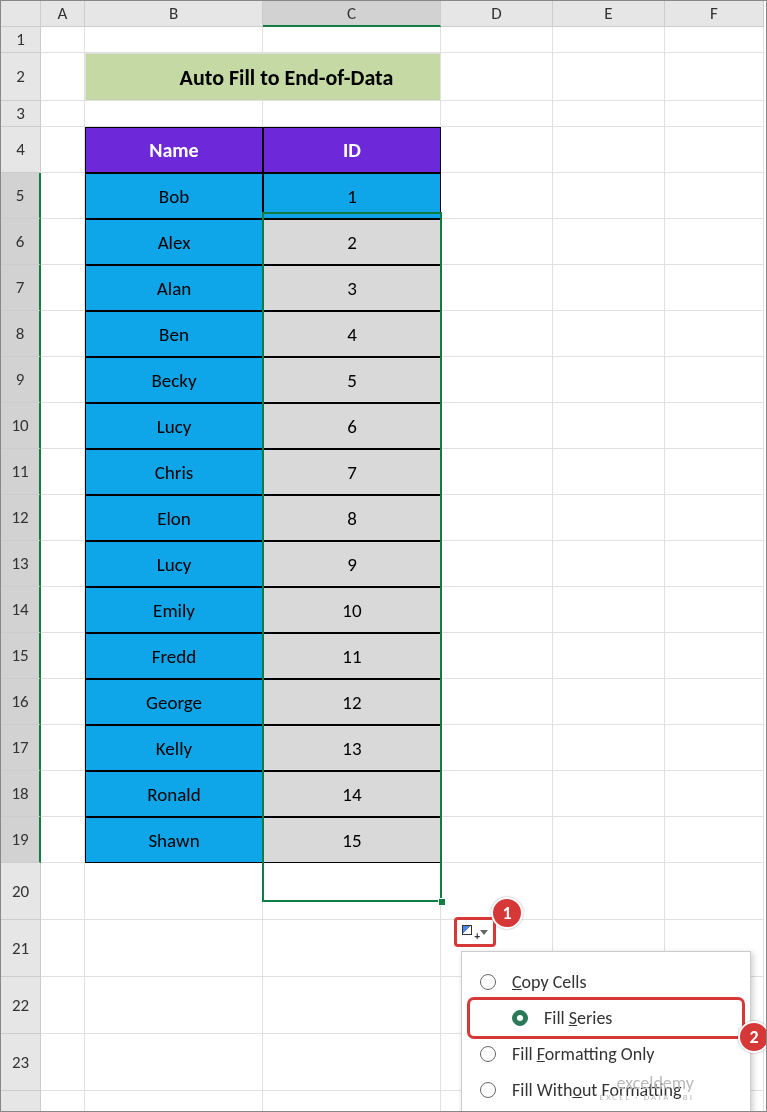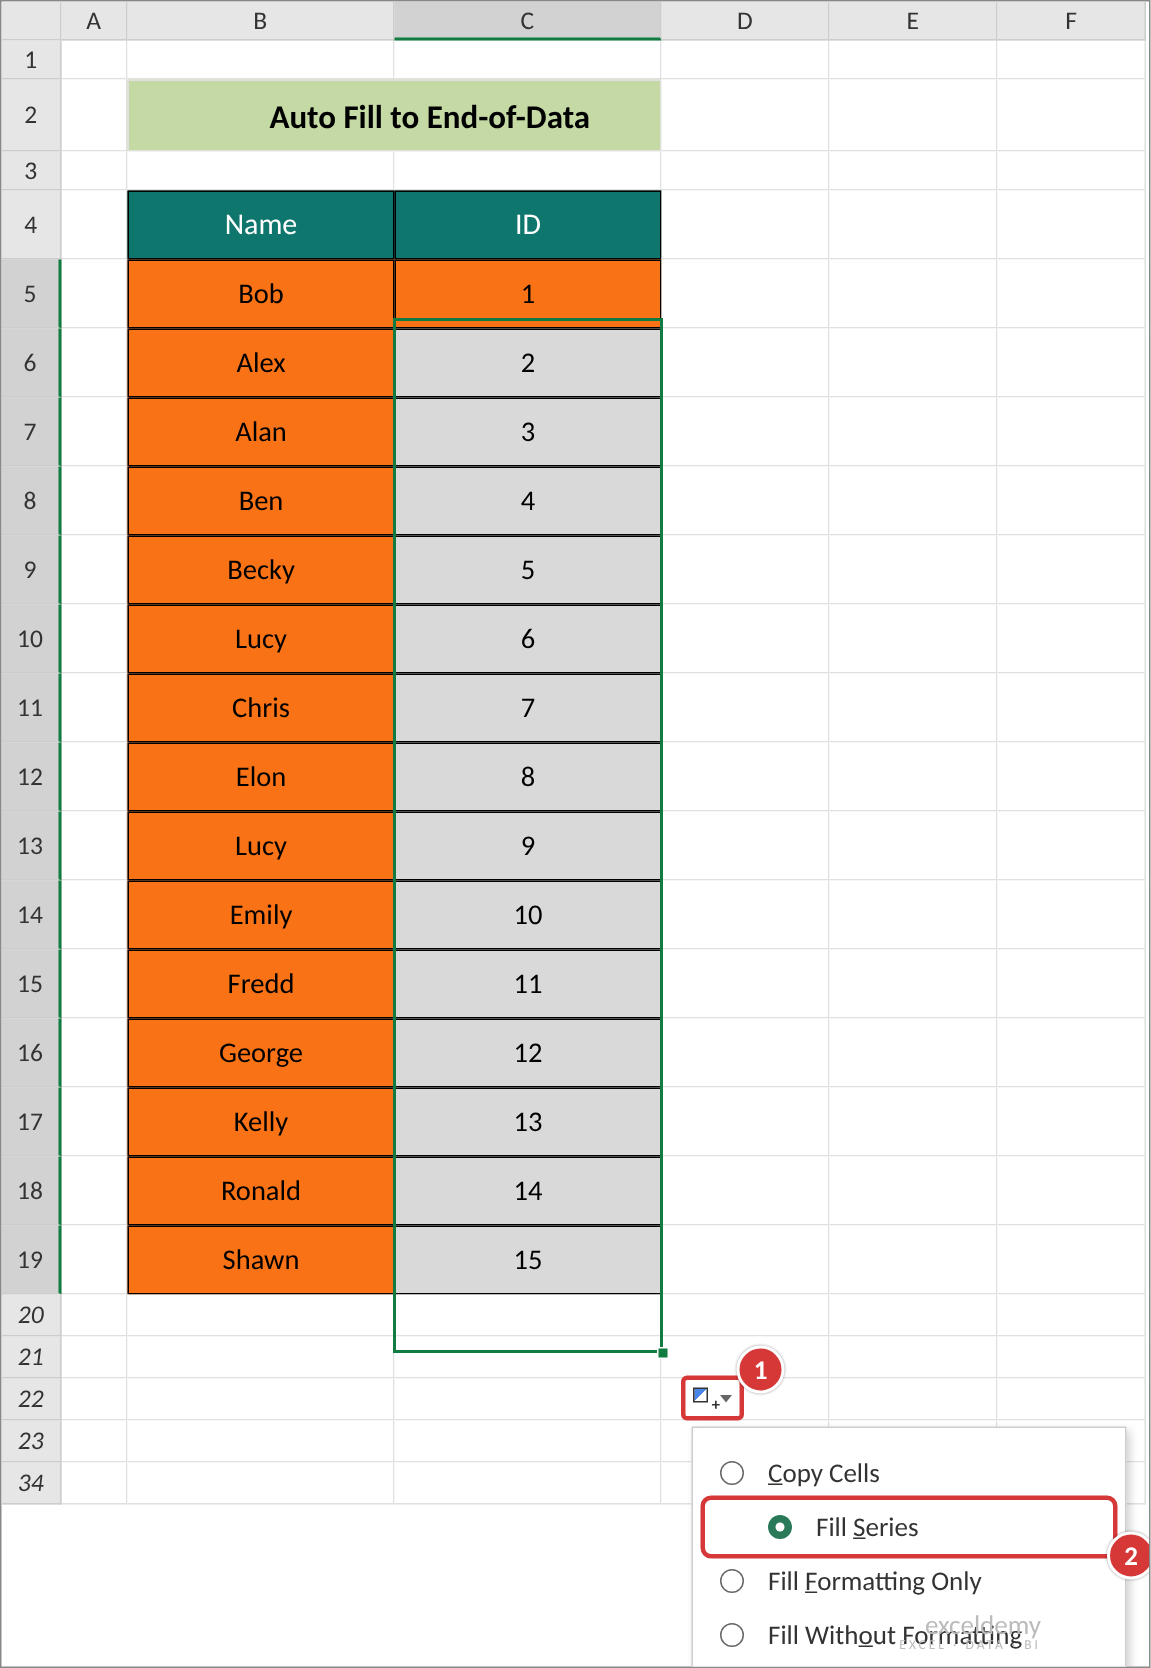--- a/index.html
+++ b/index.html
@@ -10,28 +10,28 @@
 .col-header.sel { background: #d2d2d2; border-bottom: 2px solid #107c41; }
 .row-header { background: #e6e6e6; border-right: 1px solid #ccc; border-bottom: 1px solid #ccc; text-align: center; color: #333; font-size: 17px; display: flex; align-items: center; justify-content: center; position: relative; }
 .row-header.sel { background: #d2d2d2; border-right: 2px solid #107c41; }
 .corner { background: #e6e6e6; border-right: 1px solid #ccc; border-bottom: 1px solid #ccc; height: 26px; }
 .cell { border-right: 1px solid #e0e0e0; border-bottom: 1px solid #e0e0e0; display: flex; align-items: center; justify-content: center; background: #fff; }
 
 .r1 { height: 26px; }
 .r2 { height: 48px; }
 .r3 { height: 26px; }
 .r-tall { height: 46px; }
-.r-last { height: 28px; font-style: italic; }
+.r-last { height: 57px; }
 
 .title-cell { background: #c5d9a5; font-weight: bold; font-size: 22px; grid-column: 3 / 5; justify-content: center; border: 1px solid #e0e0e0; padding-left: 47px; }
 
-.th { background: #0f766e; color: #fff; font-weight: normal; font-size: 20px; border: 1px solid #000 !important; }
+.th { background: #6d28d9; color: #fff; font-weight: bold; font-size: 20px; border: 1px solid #000 !important; }
 .td { border: 1px solid #000 !important; font-size: 19px; }
 .td.grey { background: #d9d9d9; }
-.td.white { background: #f97316; }
+.td.white { background: #0ea5e9; }
 
 .selection-outline { position: absolute; border: 2px solid #107c41; pointer-events: none; }
 .fill-handle { position: absolute; width: 8px; height: 8px; background: #107c41; border: 1px solid #fff; }
 
 .autofill-btn { position: absolute; width: 42px; height: 30px; background: #fff; border: 3px solid #d63838; border-radius: 4px; display: flex; align-items: center; justify-content: center; gap: 2px; }
 .autofill-icon { width: 16px; height: 14px; position: relative; }
 .autofill-icon::before { content: ''; position: absolute; width: 8px; height: 8px; border: 1px solid #333; top: 0; left: 0; background: linear-gradient(135deg, #4a86e8 50%, #fff 50%); }
 .autofill-icon::after { content: '+'; position: absolute; bottom: -4px; right: -2px; font-size: 11px; color: #333; font-weight: bold; }
 .autofill-caret { width: 0; height: 0; border-left: 4px solid transparent; border-right: 4px solid transparent; border-top: 5px solid #666; }
 

